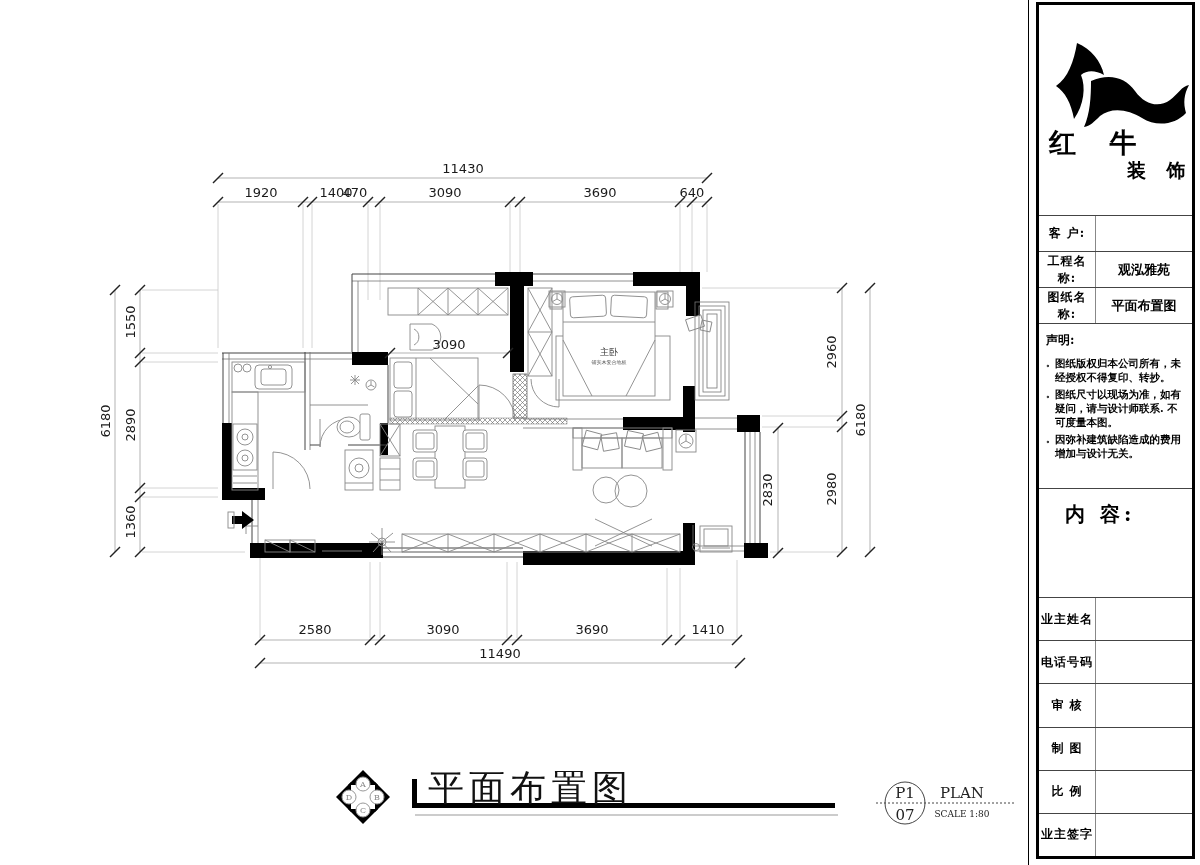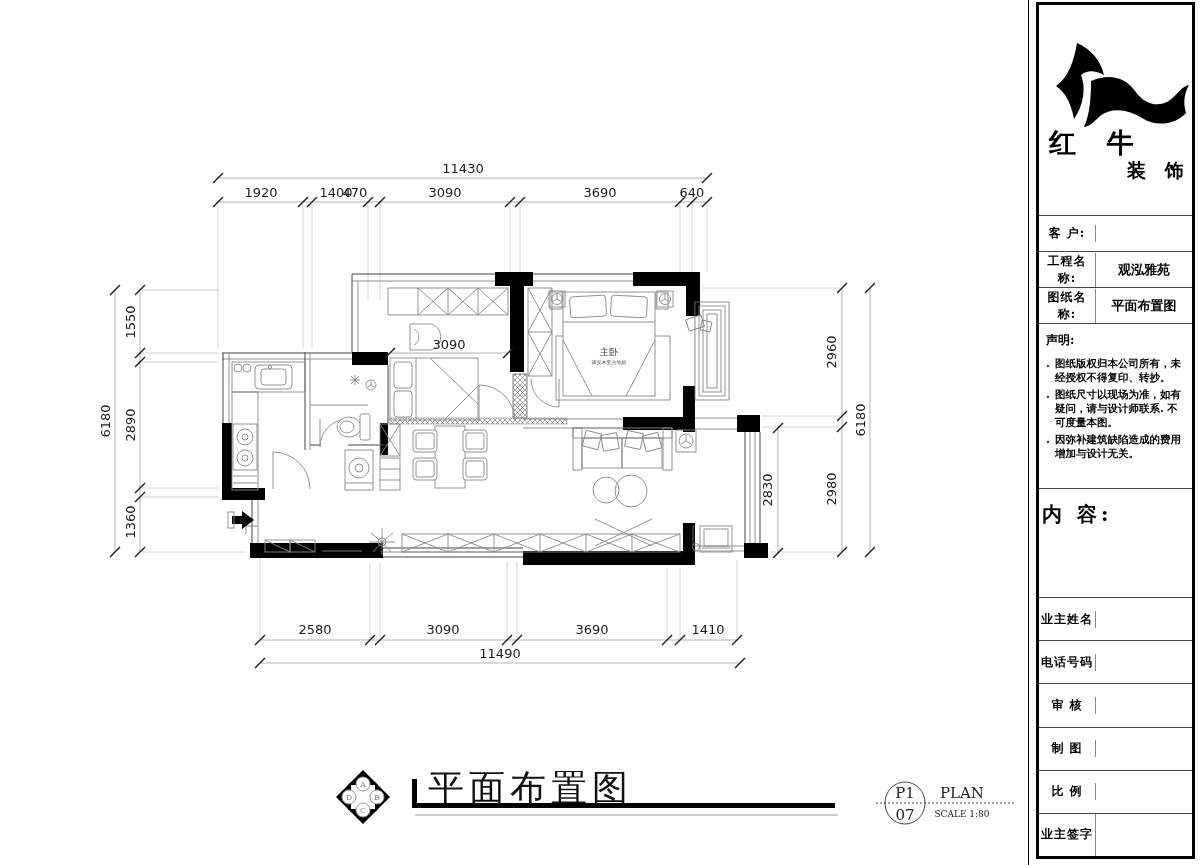--- a/index.html
+++ b/index.html
@@ -14,37 +14,37 @@
   .frf{stroke:#888;stroke-width:0.9;fill:#fff;}
   .dim{stroke:#aaa;stroke-width:0.9;fill:none;}
   .ext{stroke:#c9c9c9;stroke-width:0.8;fill:none;}
   .tickline{stroke:#222;stroke-width:1.5;}
   .serif{font-family:"DejaVu Serif",serif;}
   
   .tb-sheetline{position:absolute;left:1028px;top:0;width:1px;height:865px;background:#000;}
   .tb-box{position:absolute;left:1036px;top:2px;width:159px;height:857px;border:3px solid #000;
           box-sizing:border-box;display:flex;flex-direction:column;background:#fff;
           font-family:"DejaVu Serif",serif;color:#000;}
-  .tb-logo{height:210px;position:relative;flex:none;font-family:Liberation Serif, serif;}
+  .tb-logo{height:210px;position:relative;flex:none;}
   .tb-logo .l1{position:absolute;left:10px;top:120px;width:90px;font-size:27px;font-weight:bold;
                letter-spacing:12px;white-space:nowrap;}
   .tb-logo .l2{position:absolute;left:88px;top:153px;font-size:19px;font-weight:bold;
                letter-spacing:7px;white-space:nowrap;}
   .tb-row{flex:none;display:flex;border-top:1px solid #444;}
   .tb-row .lab{width:57px;flex:none;border-right:1px solid #888;display:flex;align-items:center;
                justify-content:center;font-size:12px;font-weight:bold;text-align:center;
                letter-spacing:1px;padding:0 2px;box-sizing:border-box;}
   .tb-row .val{flex:1;display:flex;align-items:center;justify-content:center;font-size:13px;
                font-weight:bold;}
-  .h35{height:35px;align-items:center;}
+  .h35{height:35px;}
   .tb-stmt{flex:none;height:165px;border-top:1px solid #444;padding:8px 5px 0 7px;box-sizing:border-box;}
   .tb-stmt .stitle{font-size:12px;font-weight:bold;margin-bottom:7px;}
   .tb-stmt .item{font-size:10.5px;font-weight:bold;line-height:14px;display:flex;margin-bottom:3px;}
   .tb-stmt .item .mk{flex:none;width:9px;font-size:9px;}
-  .tb-content{flex:none;height:109px;border-top:1px solid #444;padding:12px 0 0 3px;box-sizing:border-box;}
+  .tb-content{flex:none;height:109px;border-top:1px solid #444;padding:12px 0 0 26px;box-sizing:border-box;}
   .tb-content .ctitle{font-size:20px;font-weight:bold;letter-spacing:4px;}
   .tb-sig{flex:1;}
 </style>
 </head>
 <body>
 
 <div class="page">
 
   <svg width="1030" height="865" viewBox="0 0 1030 865" style="position:absolute;left:0;top:0;">
     <defs>

